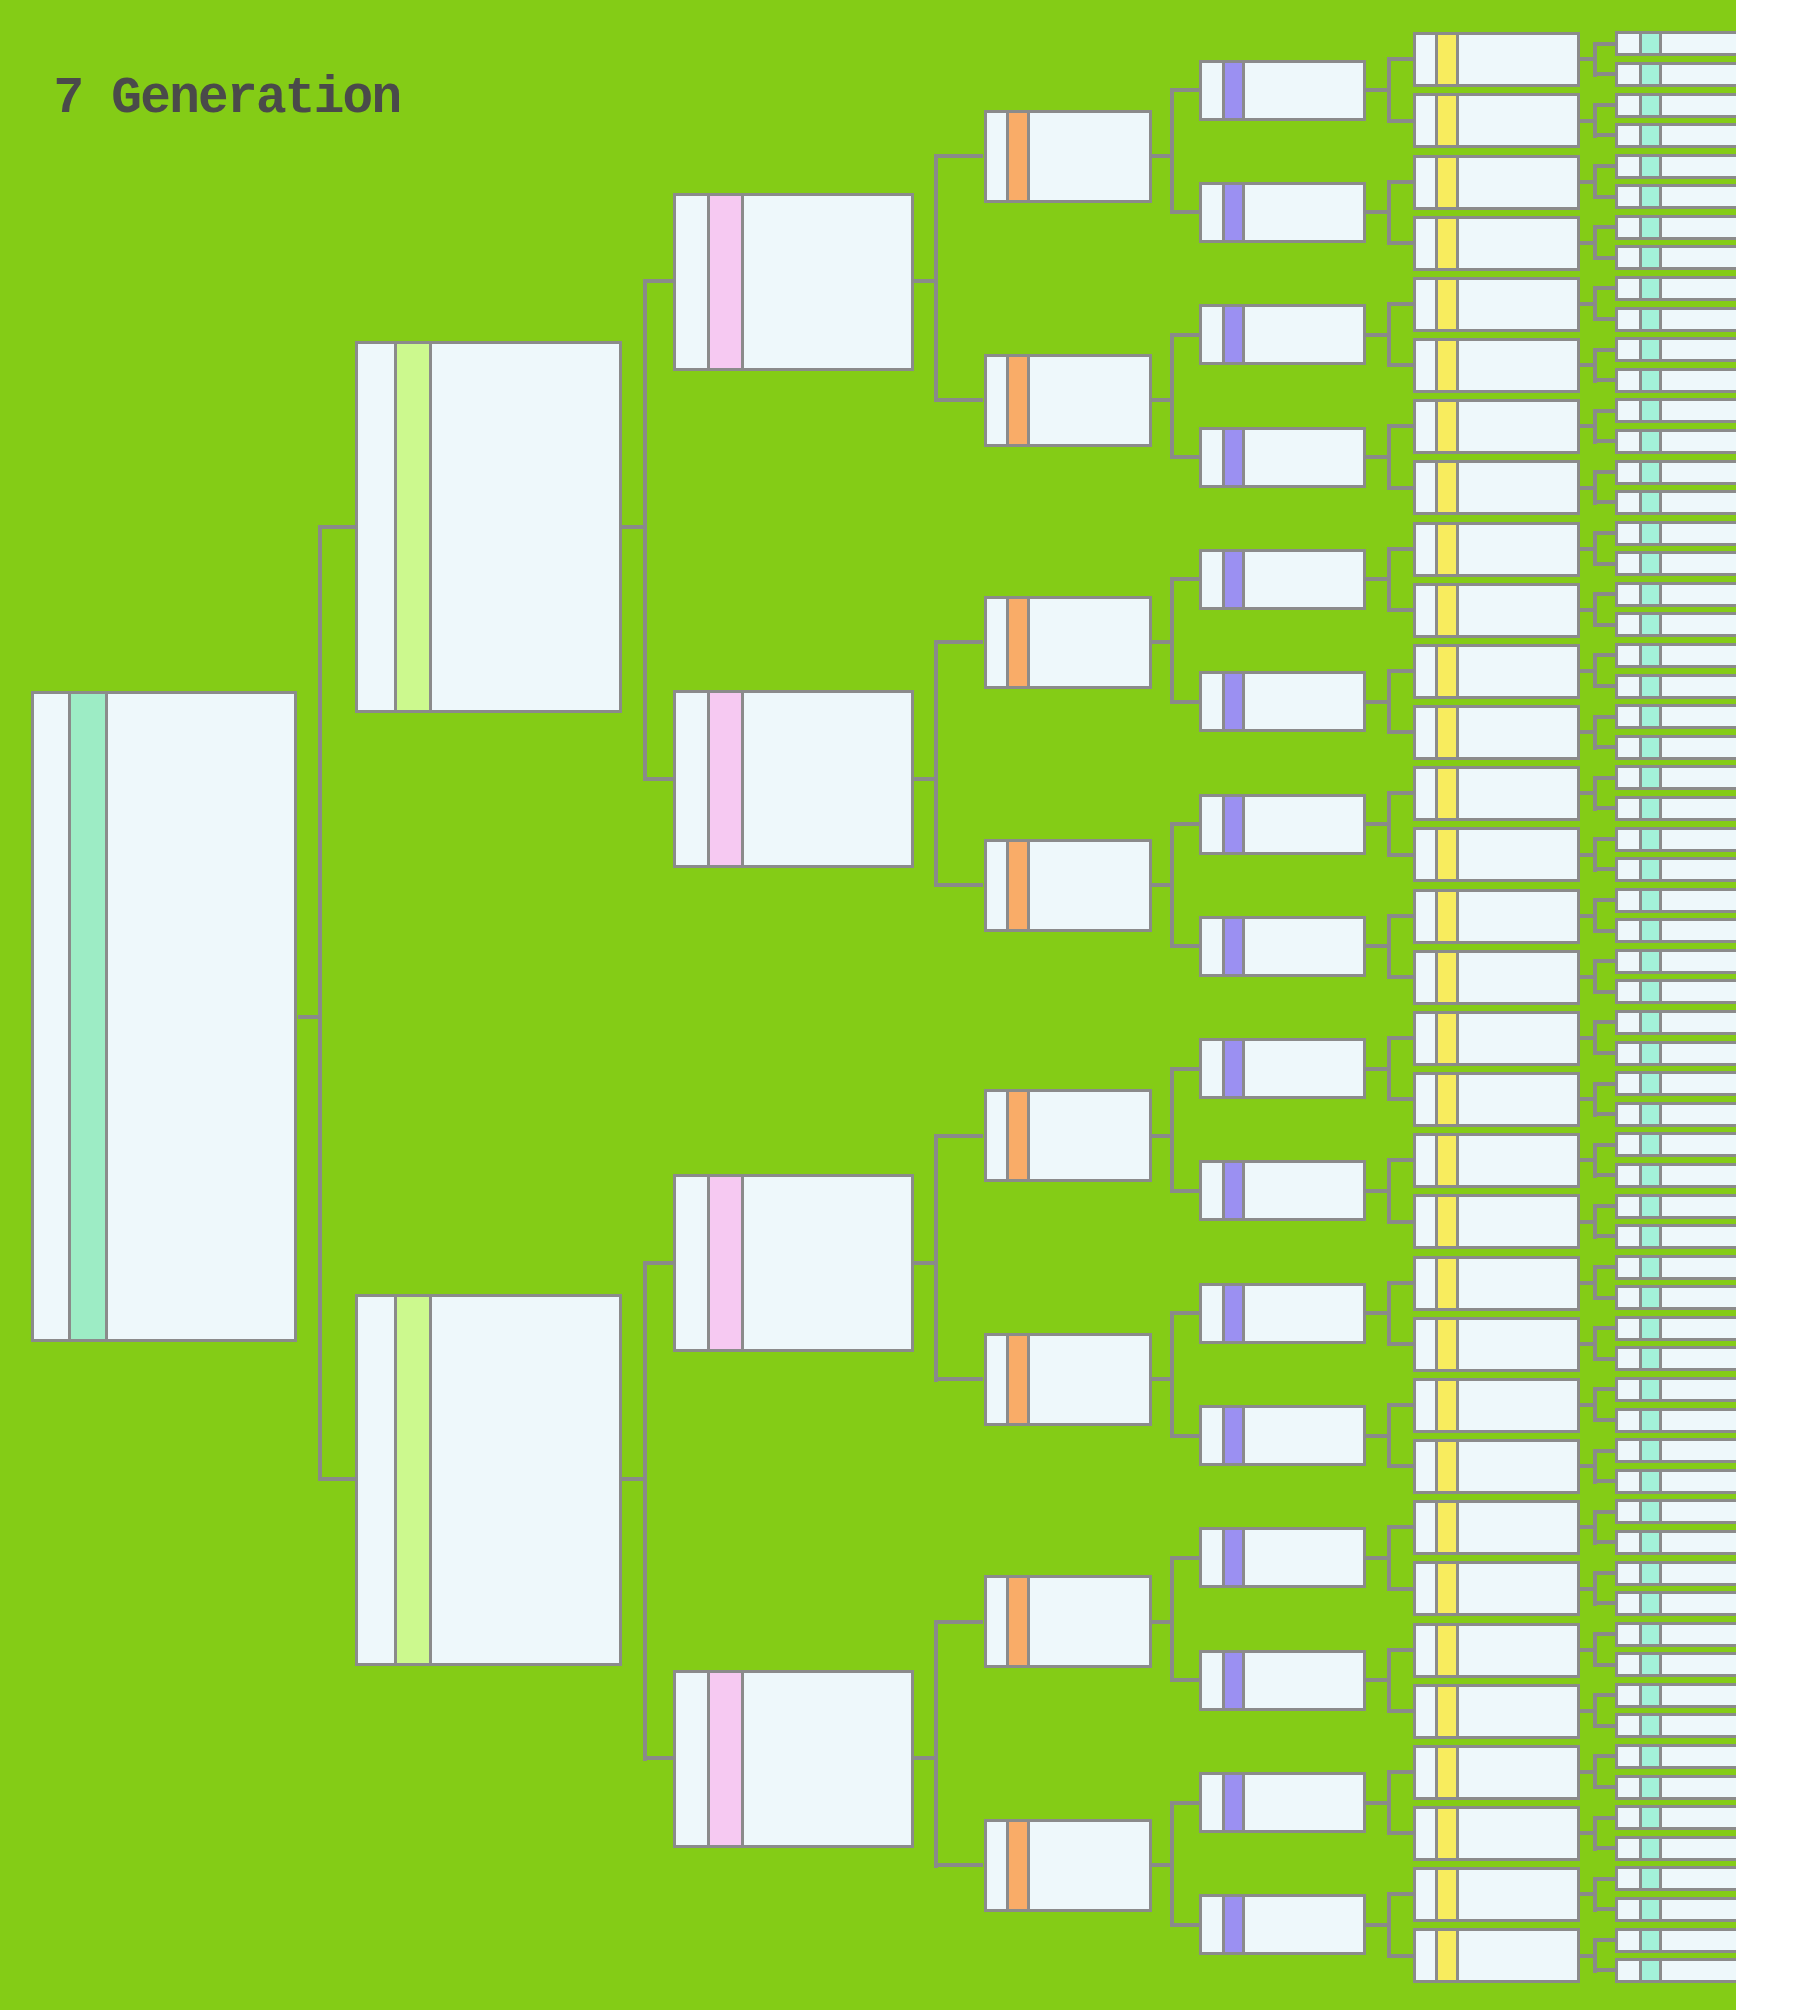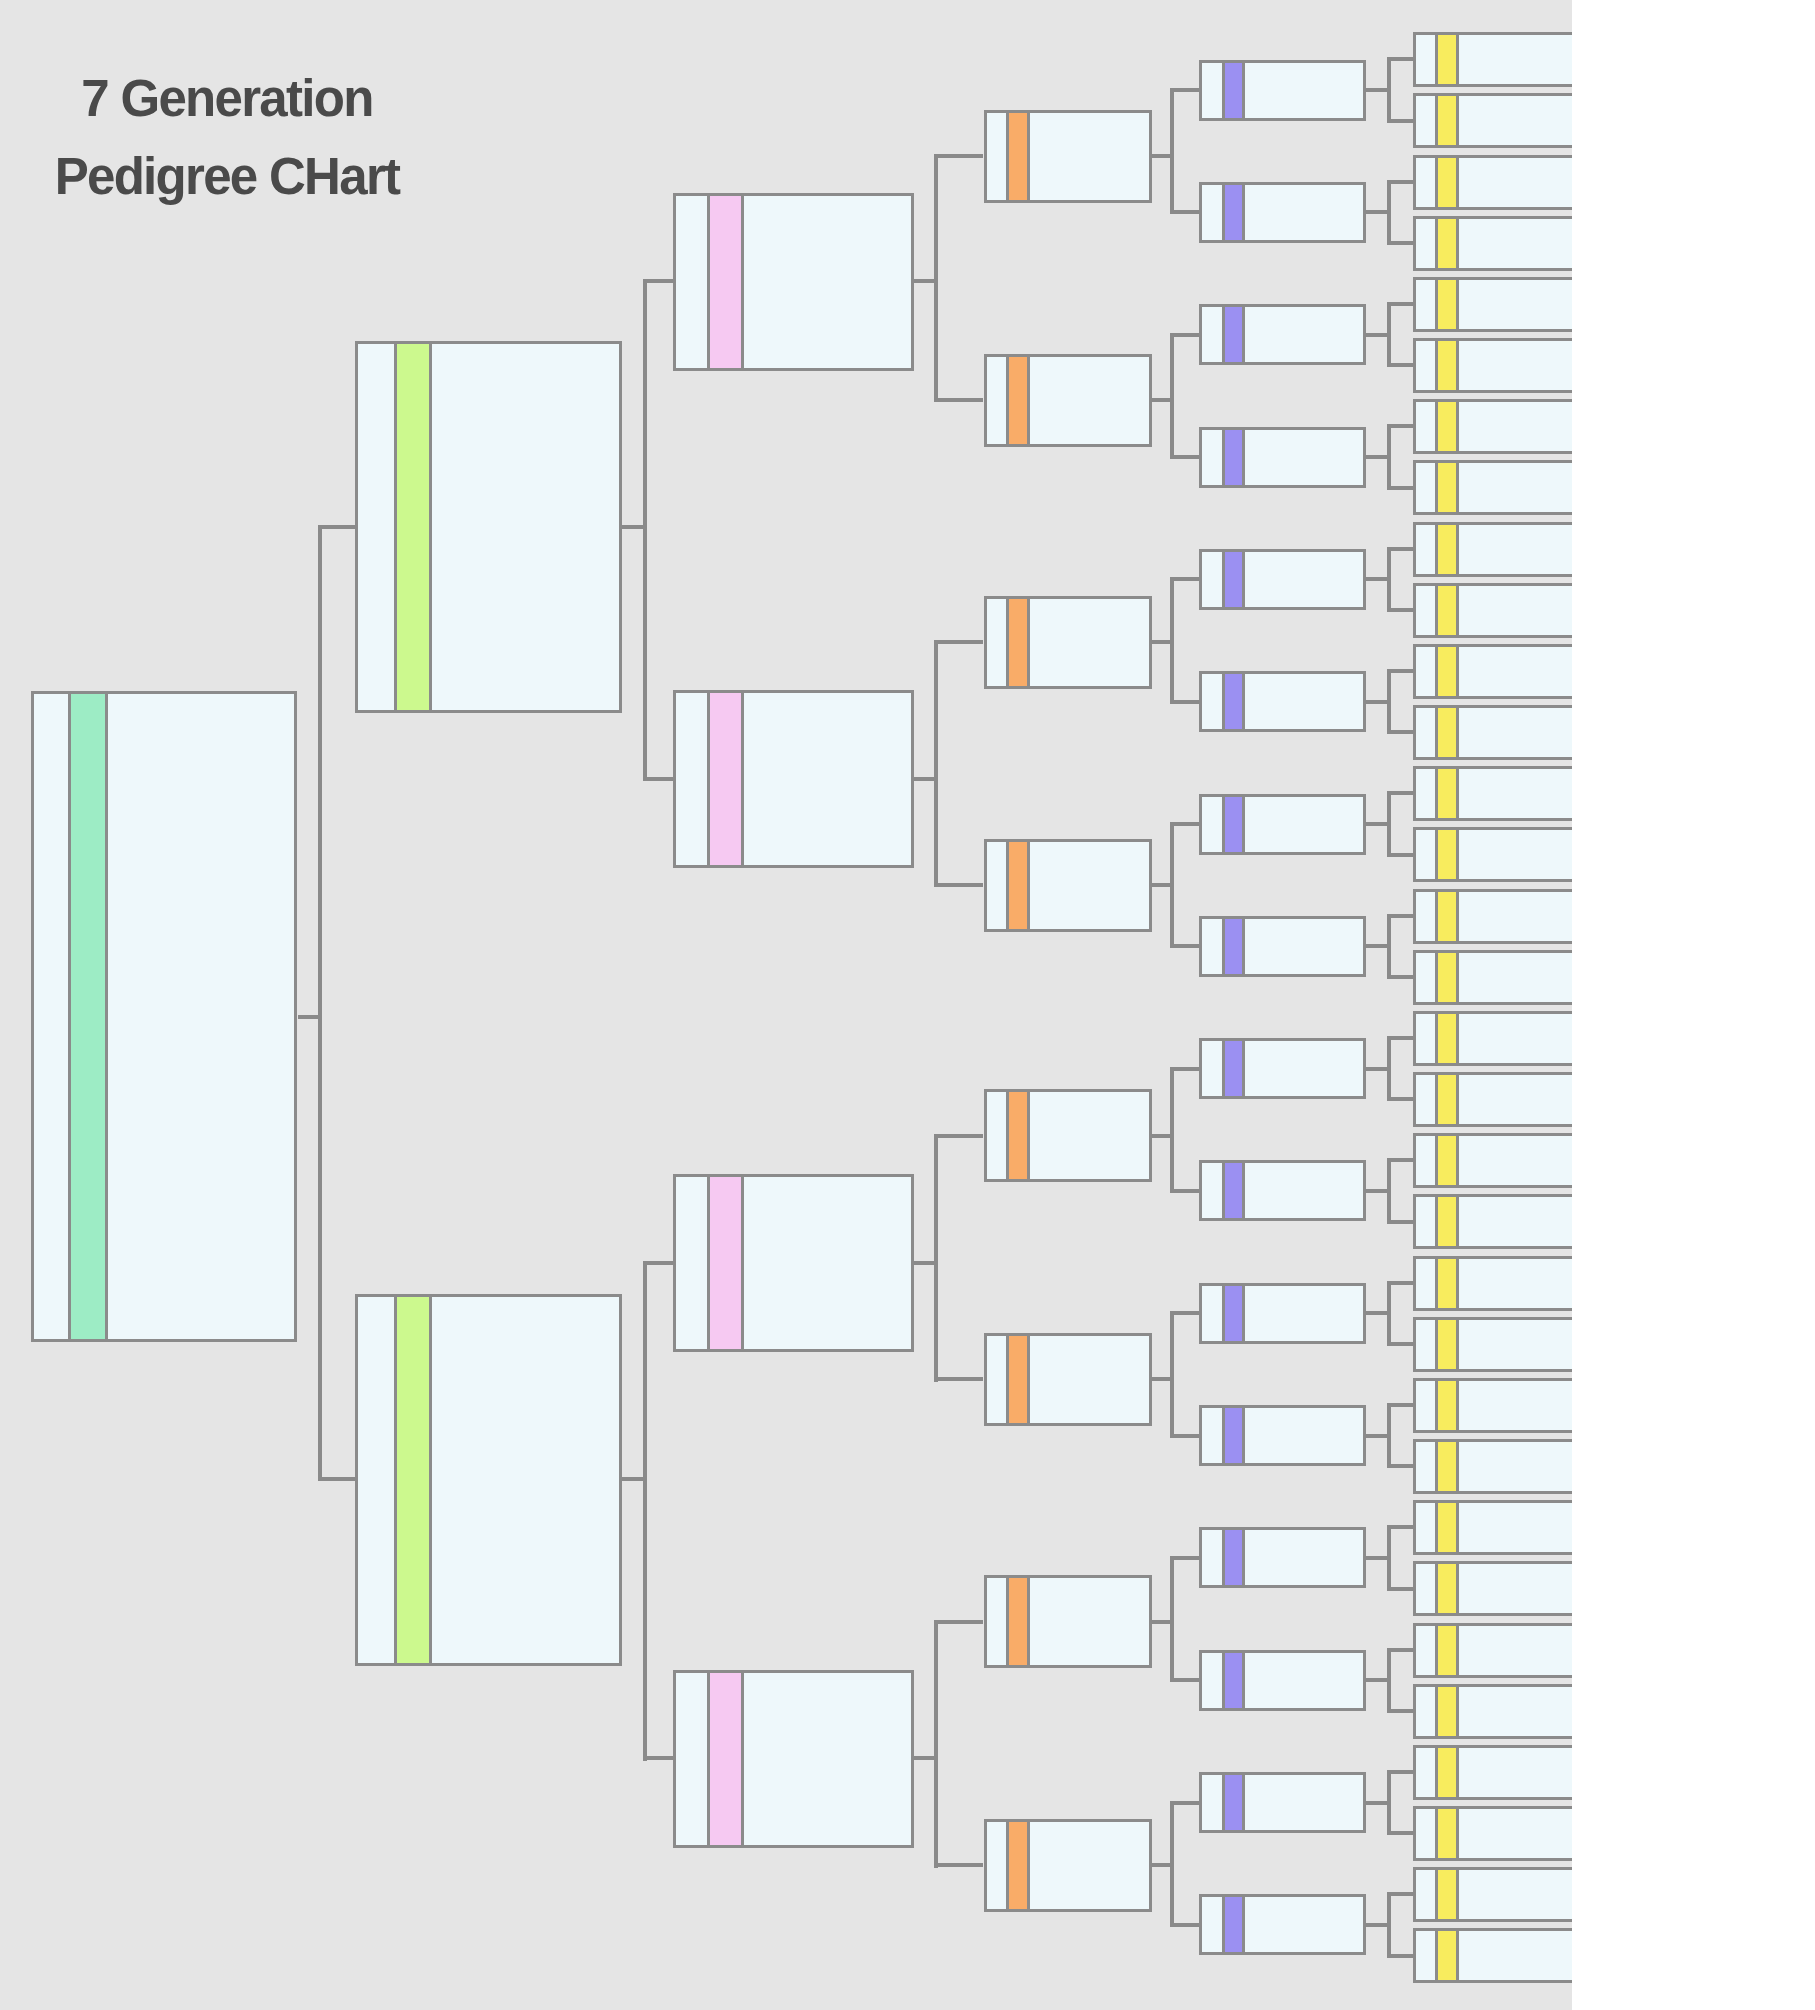--- a/index.html
+++ b/index.html
@@ -33,24 +33,23 @@
     top:0; bottom:0;
     border-right-style:solid;
   }
   .cline{
     position:absolute;
   }
 </style>
 </head>
 <body>
 
-<div id="canvas" style="width: 1572px; height: 2010px; background: #e5e5e5;">
+<div id="canvas" style="width: 1736px; height: 2010px; background: #84cc16; font-family: Liberation Mono, monospace;">
   <div id="chart-title" style="color: rgb(74, 74, 74);">
     <div>7 Generation</div>
-    <div>Pedigree CHart</div>
   </div>
   <div id="chart">
       <div class="pbox" style="left: 31px; top: 691px; width: 266px; height: 651px; background: rgb(238, 248, 251); border-color: rgb(139, 139, 139); border-width: 3.3px;">
         <div class="pcell" style="width: 34px; border-right-color: rgb(139, 139, 139); border-right-width: 3.3px;"></div>
         <div class="pstripe" style="left: 37px; width: 34px; background: rgb(157, 236, 197); border-right-color: rgb(139, 139, 139); border-right-width: 3.3px;"></div>
       </div>
       <div class="pbox" style="left: 355px; top: 341px; width: 267px; height: 372px; background: rgb(238, 248, 251); border-color: rgb(139, 139, 139); border-width: 3.3px;">
         <div class="pcell" style="width: 36px; border-right-color: rgb(139, 139, 139); border-right-width: 3.3px;"></div>
         <div class="pstripe" style="left: 39px; width: 32px; background: rgb(204, 249, 142); border-right-color: rgb(139, 139, 139); border-right-width: 3.3px;"></div>
       </div>

